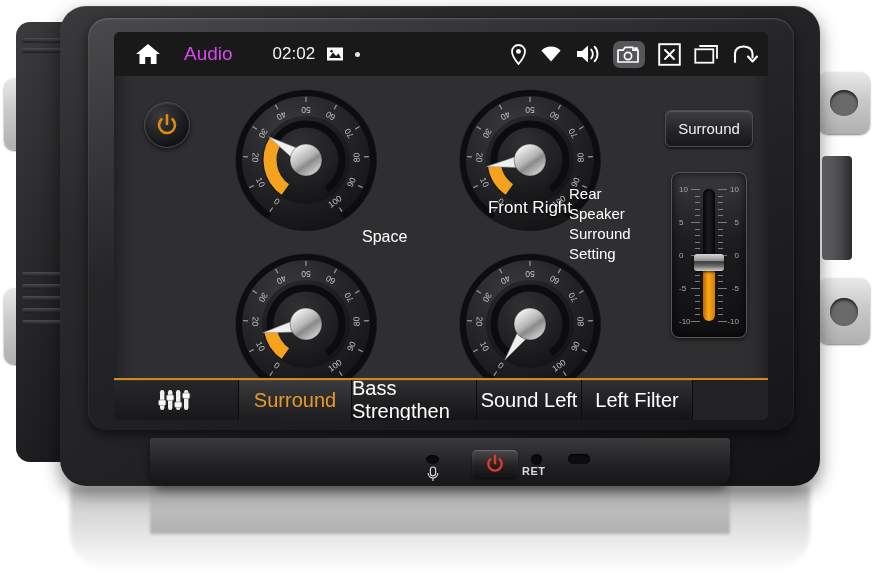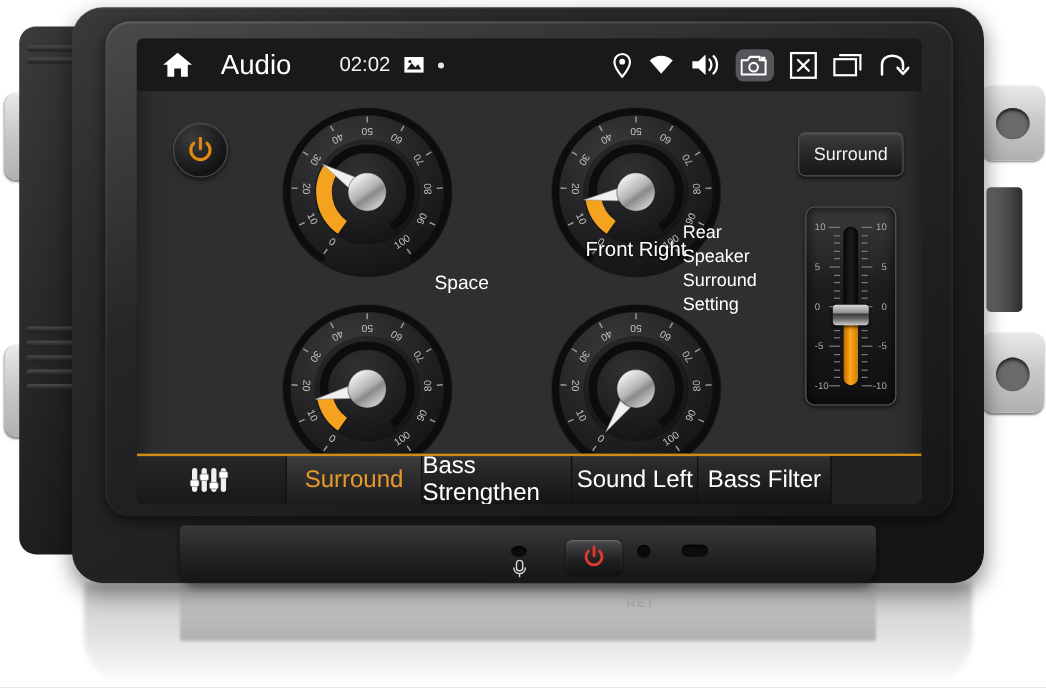--- a/index.html
+++ b/index.html
@@ -37,21 +37,21 @@
   .hw-btn{position:absolute;}
   #hwPower{left:472px;top:450px;width:46px;height:28px;border-radius:5px;
      background:linear-gradient(180deg,#4a4a4c,#202022 60%,#131315);
      box-shadow:inset 0 1px 1px rgba(255,255,255,.2),0 1px 2px rgba(0,0,0,.6);
      display:flex;align-items:center;justify-content:center;}
   #hwMic{left:426px;top:455px;width:13px;height:9px;border-radius:50%;
      background:#0c0c0e;box-shadow:inset 0 1px 2px #000;}
   #hwMicGlyph{left:424px;top:466px;width:18px;height:16px;}
   #hwRetHole{left:531px;top:454px;width:11px;height:11px;border-radius:50%;
      background:#0b0b0d;box-shadow:inset 0 1px 2px #000;}
-  #hwRetLabel{left:522px;top:465px;font-size:11px;font-weight:bold;color:#d8d8d8;letter-spacing:.5px;margin-top:32px;}
+  #hwRetLabel{left:522px;top:465px;font-size:11px;font-weight:bold;color:#d8d8d8;letter-spacing:.5px;}
   #hwSlot{left:568px;top:454px;width:22px;height:10px;border-radius:5px;
      background:#0d0d0f;box-shadow:inset 0 1px 2px #000;}
 
   
   #reflection{position:absolute;left:70px;top:486px;width:740px;height:86px;
      background:linear-gradient(180deg,rgba(60,60,62,.55),rgba(255,255,255,0));
      border-radius:0 0 40px 40px;filter:blur(2px);opacity:.55;}
   #reflection2{position:absolute;left:150px;top:486px;width:580px;height:48px;
      background:linear-gradient(180deg,rgba(40,40,42,.7),rgba(255,255,255,0));
      transform:scaleY(-1);filter:blur(1.5px);opacity:.4;}
@@ -59,21 +59,21 @@
   
   #screen{position:absolute;left:114px;top:32px;width:654px;height:388px;
      background:#2f2f31;border-radius:6px;overflow:hidden;
      box-shadow:inset 0 0 22px rgba(0,0,0,.55);}
 
   
   #statusbar{position:absolute;left:0;top:0;width:100%;height:44px;
      background:#191919;display:flex;align-items:center;}
   #statusbar .icon{display:flex;align-items:center;justify-content:center;}
   #homeBtn{margin-left:14px;width:40px;height:40px;}
-  #sbTitle{margin-left:16px;color:#ffffff;font-size:23px;}
+  #sbTitle{margin-left:16px;color:#d946ef;font-size:19px;}
   #sbClock{margin-left:40px;color:#f2f2f2;font-size:17px;}
   #sbImg{margin-left:10px;width:20px;height:20px;}
   #sbDot{margin-left:10px;width:5px;height:5px;border-radius:50%;background:#e6e6e6;}
   #sbRight{margin-left:auto;display:flex;align-items:center;padding-right:10px;}
   #sbRight>*{margin-left:13px;}
   .sb-hl{background:#55555a;border-radius:7px;padding:4px;}
 
   
   #screenPower{position:absolute;left:30px;top:70px;width:44px;height:44px;border-radius:50%;
      background:radial-gradient(circle at 35% 30%,#3c3c3e,#141416 70%);
@@ -544,21 +544,21 @@
             <rect x="2.6" y="13" width="7.2" height="5.4" rx="1.4"></rect>
             <rect x="10.6" y="8" width="7.2" height="5.4" rx="1.4"></rect>
             <rect x="18.6" y="15" width="7.2" height="5.4" rx="1.4"></rect>
             <rect x="26.6" y="6" width="7.2" height="5.4" rx="1.4"></rect>
           </g>
         </svg>
       </div>
       <div class="tab active" id="tabSurround">Surround</div>
       <div class="tab" id="tabBass">Bass Strengthen</div>
       <div class="tab" id="tabField">Sound Left</div>
-      <div class="tab" id="tabFilter">Bass Filter</div>
+      <div class="tab" id="tabFilter">Left Filter</div>
     </div>
 
   </div>
 
   <div id="bottomBar"></div>
 
   <div class="hw-btn" id="hwMic"></div>
   <div class="hw-btn" id="hwMicGlyph">
     <svg width="18" height="16" viewBox="0 0 18 16">
       <path d="M9 1 C10.5 1 11.6 2.1 11.6 3.6 L11.6 7.2 C11.6 8.7 10.5 9.8 9 9.8

